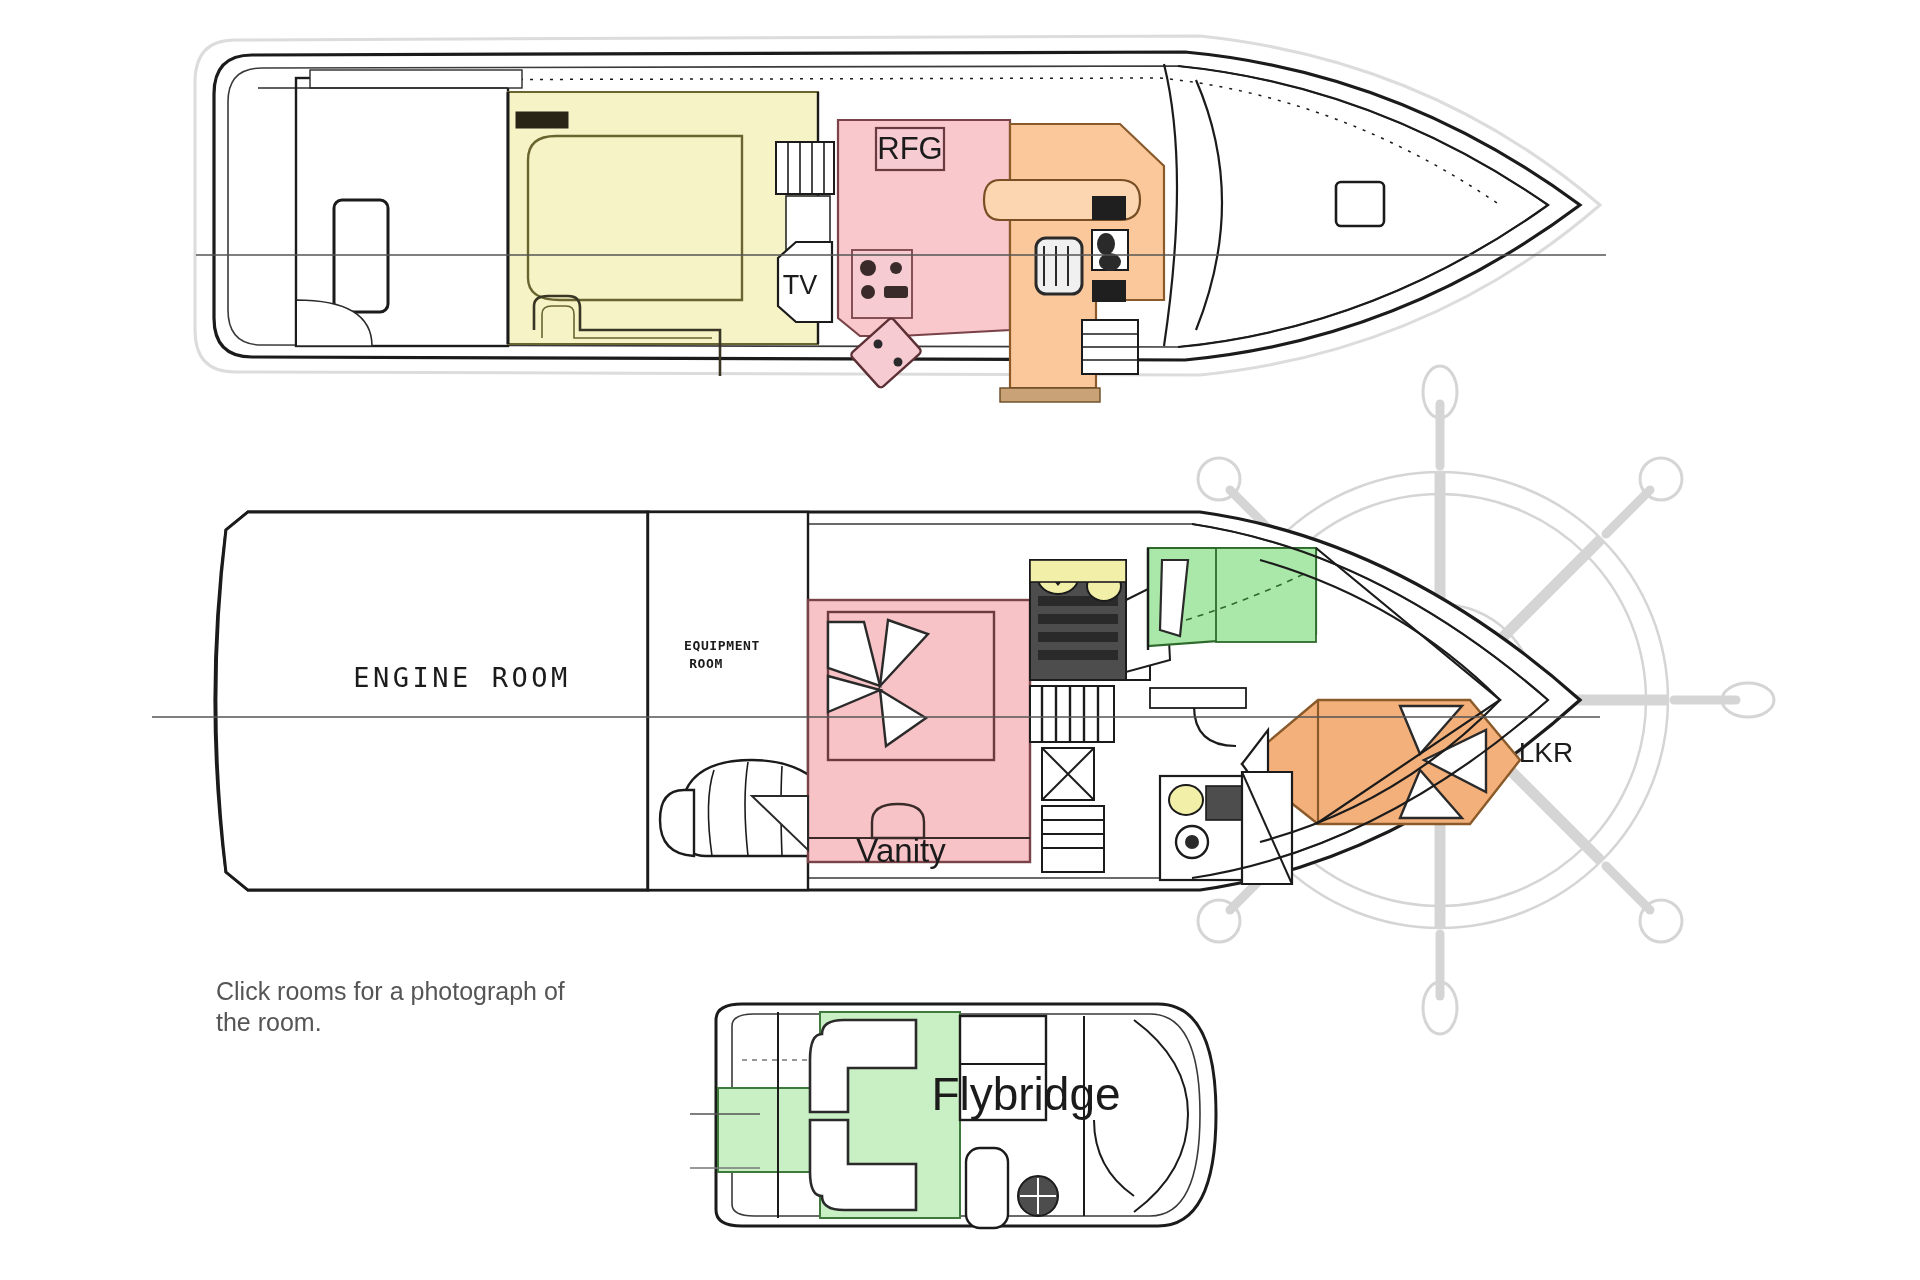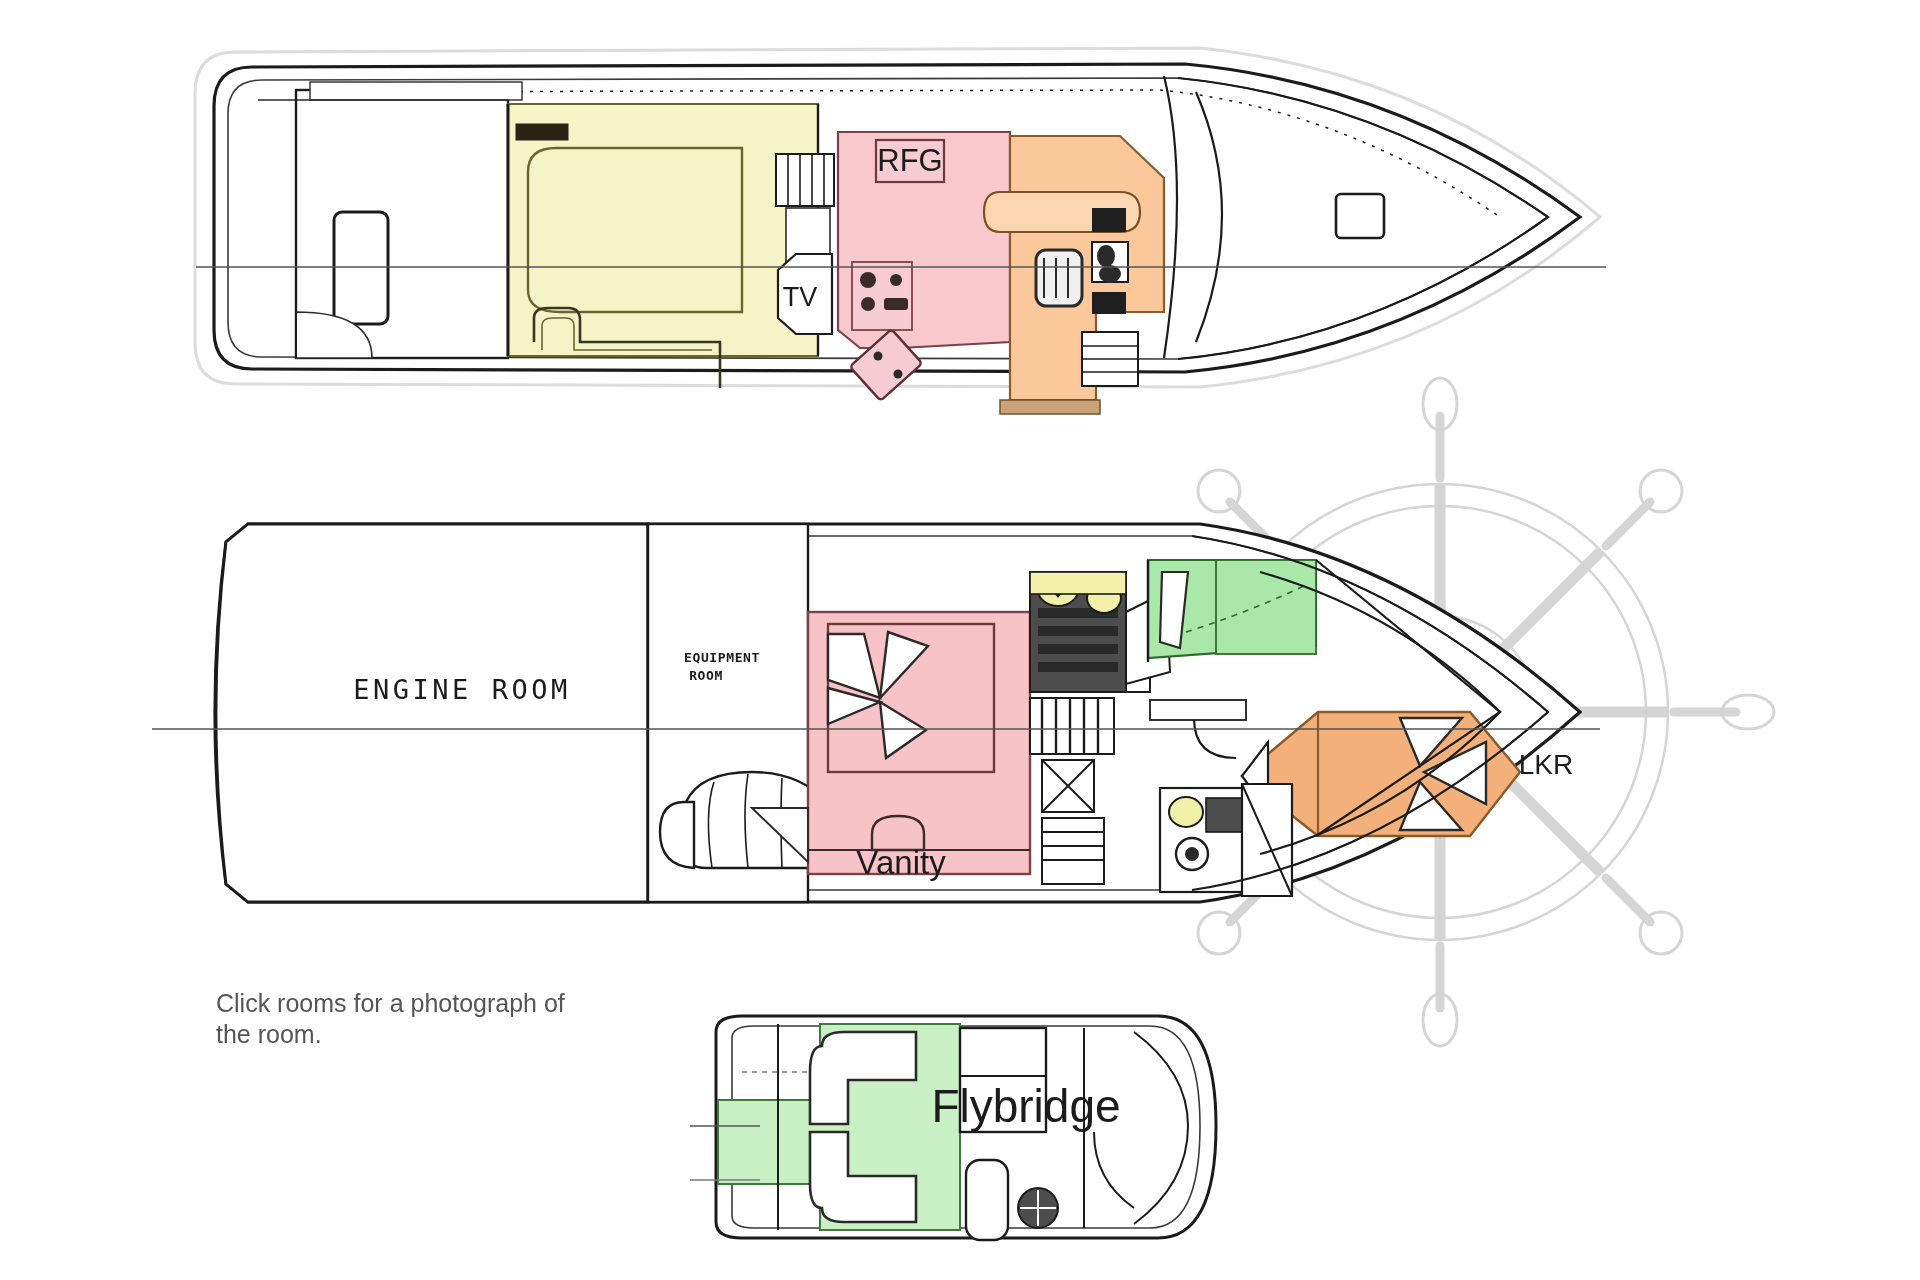--- a/index.html
+++ b/index.html
@@ -10,21 +10,21 @@
   }
   body {
     width: 1920px;
     height: 1280px;
     overflow: hidden;
     font-family: "Liberation Sans", sans-serif;
     position: relative;
   }
   #deckplan-root {
     position: absolute;
-    left: 0; top: 12px;
+    left: 0; top: 0;
     width: 1920px;
     height: 932px;
   }
   svg.plan {
     position: absolute;
     left: 0; top: 0;
     width: 1920px;
     height: 1280px;
     display: block;
   }

